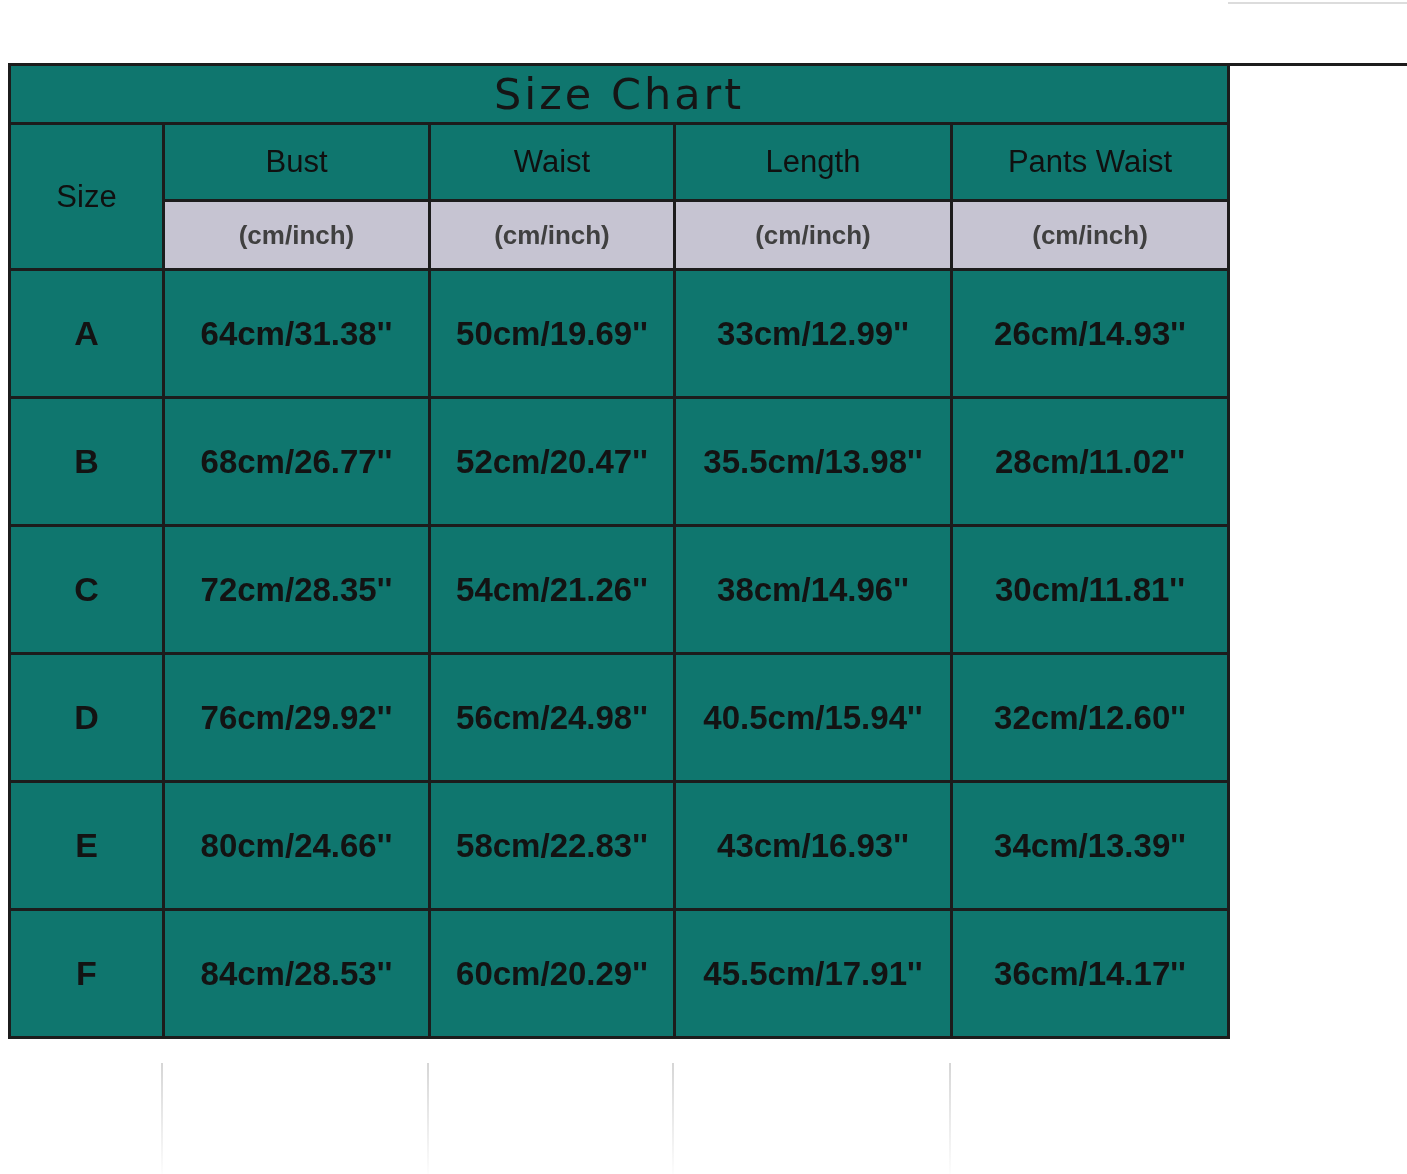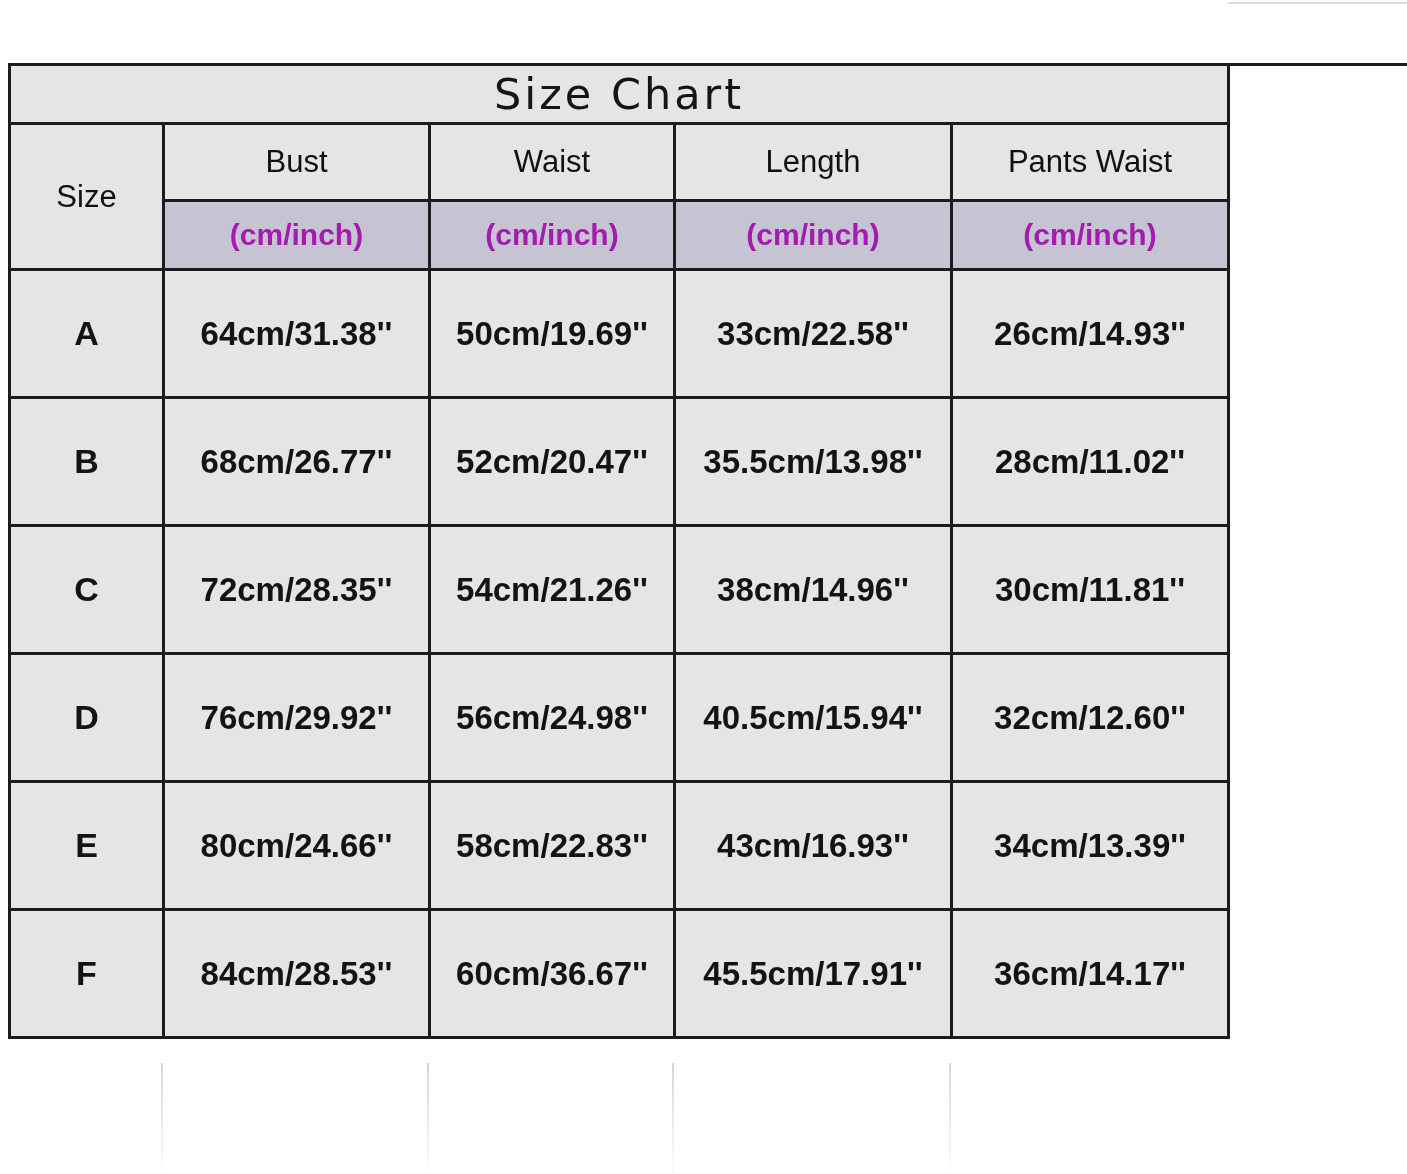--- a/index.html
+++ b/index.html
@@ -21,21 +21,21 @@
     top: 63px;
     width: 1219px;
     border-collapse: collapse;
     table-layout: fixed;
   }
   table.size-chart td {
     border: 3px solid #1c1c1c;
     text-align: center;
     vertical-align: middle;
     padding: 0;
-    background: #e5e5e5;
+    background: #0f766e;
     color: #151515;
   }
   td.title-cell {
     height: 56px;
     font-family: "DejaVu Sans", sans-serif;
     font-weight: 500;
     font-size: 43px;
     letter-spacing: 3px;
     color: #1f1f1f;
   }
@@ -48,22 +48,22 @@
   td.size-head-cell {
     background: #c6c4d2;
     font-weight: bold;
     font-size: 31px;
     color: #2e2e38;
   }
   tr.unit-row td {
     height: 66px;
     background: #c6c4d2;
     font-weight: bold;
-    font-size: 30px;
-    color: #a21caf;
+    font-size: 26px;
+    color: #404040;
   }
   tr.data-row td {
     height: 125px;
     font-weight: bold;
     font-size: 33px;
     color: #131313;
   }
   tr.data-row td.row-label-cell {
     font-size: 34px;
   }
@@ -129,21 +129,21 @@
       <td>(cm/inch)</td>
       <td>(cm/inch)</td>
       <td>(cm/inch)</td>
       <td>(cm/inch)</td>
     </tr>
 
     <tr class="data-row">
       <td class="row-label-cell">A</td>
       <td>64cm/31.38''</td>
       <td>50cm/19.69''</td>
-      <td>33cm/22.58''</td>
+      <td>33cm/12.99''</td>
       <td>26cm/14.93''</td>
     </tr>
 
     <tr class="data-row">
       <td class="row-label-cell">B</td>
       <td>68cm/26.77''</td>
       <td>52cm/20.47''</td>
       <td>35.5cm/13.98''</td>
       <td>28cm/11.02''</td>
     </tr>
@@ -168,21 +168,21 @@
       <td class="row-label-cell">E</td>
       <td>80cm/24.66''</td>
       <td>58cm/22.83''</td>
       <td>43cm/16.93''</td>
       <td>34cm/13.39''</td>
     </tr>
 
     <tr class="data-row">
       <td class="row-label-cell">F</td>
       <td>84cm/28.53''</td>
-      <td>60cm/36.67''</td>
+      <td>60cm/20.29''</td>
       <td>45.5cm/17.91''</td>
       <td>36cm/14.17''</td>
     </tr>
   </tbody>
     </table>
 
   <div class="ghost-col-line ghost-1"></div>
   <div class="ghost-col-line ghost-2"></div>
   <div class="ghost-col-line ghost-3"></div>
   <div class="ghost-col-line ghost-4"></div>

